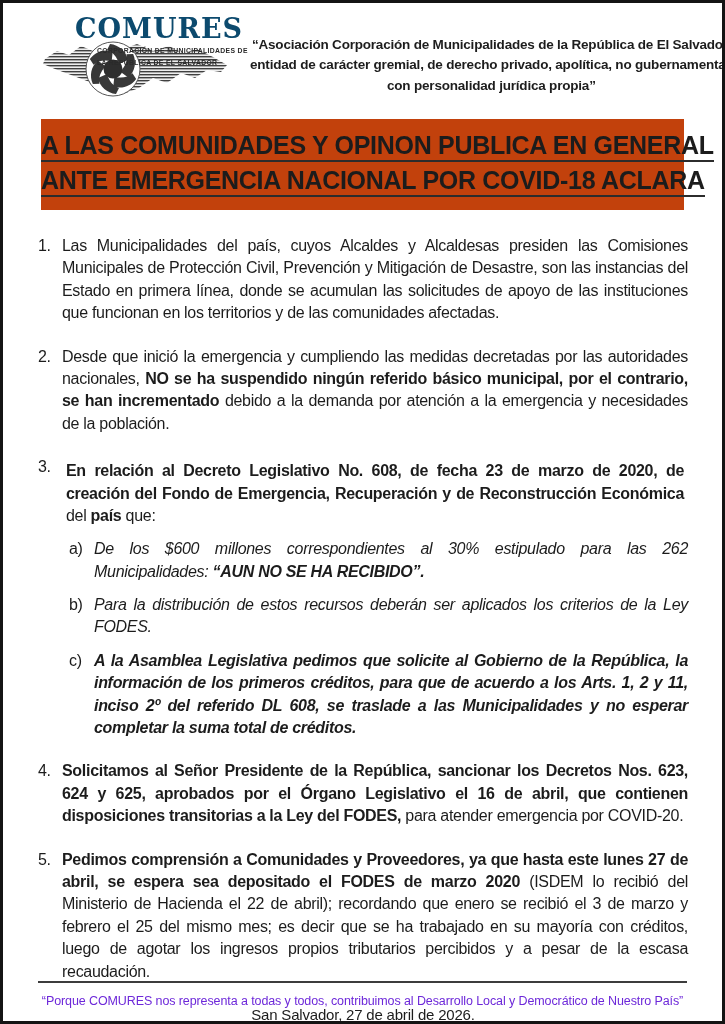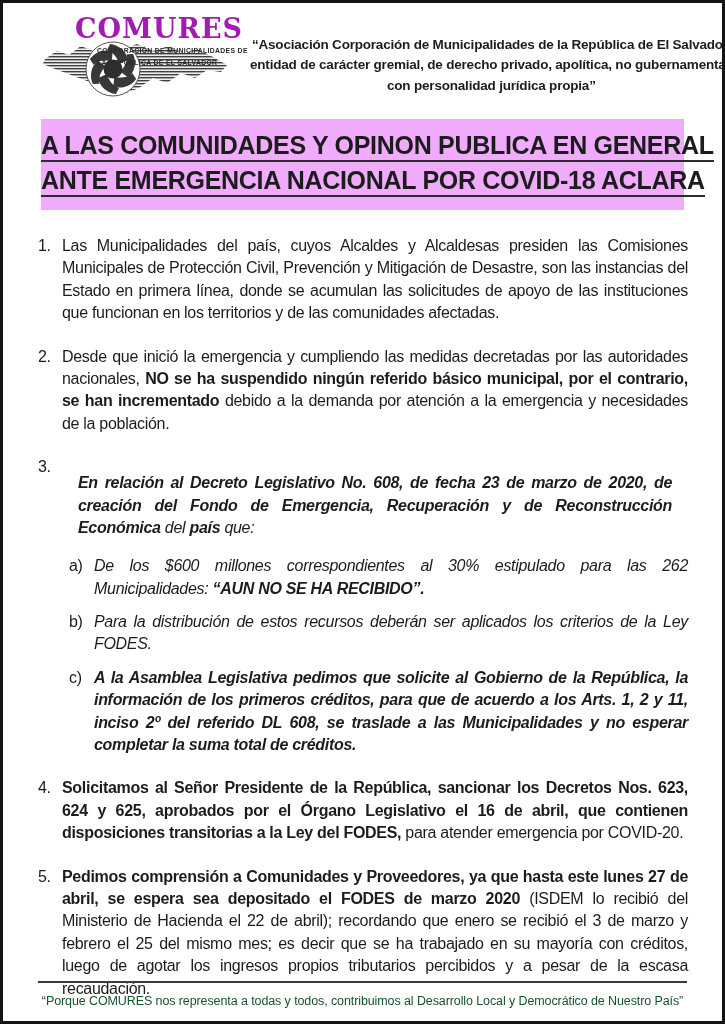--- a/index.html
+++ b/index.html
@@ -10,60 +10,60 @@
     overflow:hidden;
   }
 
   
   .header { display:flex; padding:12px 26px 0 32px; height:104px; box-sizing:border-box; }
   .logo { position:relative; flex:0 0 215px; width:215px; height:92px; }
   .logo-map { position:absolute; left:0; top:16px; width:200px; height:78px; }
   .logo-title {
     position:absolute; left:40px; top:-2px;
     font-family:"DejaVu Serif","Liberation Serif",serif; font-weight:bold;
-    font-size:27px; letter-spacing:1px; color:#a21caf; white-space:nowrap;
+    font-size:27px; letter-spacing:1px; color:#0c4a6e; white-space:nowrap;
   }
   .logo-subtitle {
     position:absolute; left:62px; top:30px; width:158px;
     font-size:6.8px; font-weight:bold; letter-spacing:0.35px; line-height:1.7; color:#2a2a2a;
   }
   .header-quote {
     flex:1; text-align:center; padding-top:20px;
     font-weight:bold; font-size:13.5px; letter-spacing:-0.2px; line-height:1.5; color:#1d1d1d;
   }
   .header-quote div { white-space:nowrap; }
 
   
   .banner {
-    margin:12px 38px 0 38px; background:#f0abfc;
+    margin:12px 38px 0 38px; background:#c2410c;
     text-align:center; padding:9px 0 13px;
   }
   .banner-line { font-size:25px; font-weight:bold; letter-spacing:-0.3px; line-height:1.38; white-space:nowrap; }
   .banner-line span { border-bottom:2px solid #2c2c2c; padding-bottom:1px; }
 
   
   .body { padding:25px 34px 0 35px; font-size:16px; letter-spacing:-0.3px; line-height:1.4; }
   .item { display:flex; margin-bottom:21px; }
   .item .num { flex:0 0 24px; }
   .item .txt { flex:1; text-align:justify; }
-  .item .txt p { margin:16px;font-style:italic; }
+  .item .txt p { margin:4px; }
   .b { font-weight:bold; }
   .sublist { padding-left:7px; }
   .subitem { display:flex; margin-top:11px; }
   .subitem .slet { flex:0 0 25px; }
   .subitem .stxt { flex:1; text-align:justify;font-style:italic; }
 
   .dateline { text-align:center; font-size:15px; letter-spacing:-0.2px; margin-top:2px; }
 
   
   .footer { position:absolute; left:35px; right:35px; bottom:13px; }
   .footer-rule { border-top:2px solid #3c3c3c; }
   .footer-quote {
     margin-top:11px; text-align:center; white-space:nowrap;
-    font-size:12.5px; letter-spacing:-0.1px; color:#14532d;
+    font-size:12.5px; letter-spacing:-0.1px; color:#6d28d9;
   }
 </style>
 </head>
 <body>
 
 <div class="page">
 
   <header class="header">
     <div class="logo">
       <svg class="logo-map" viewBox="0 0 200 78" aria-hidden="true">

